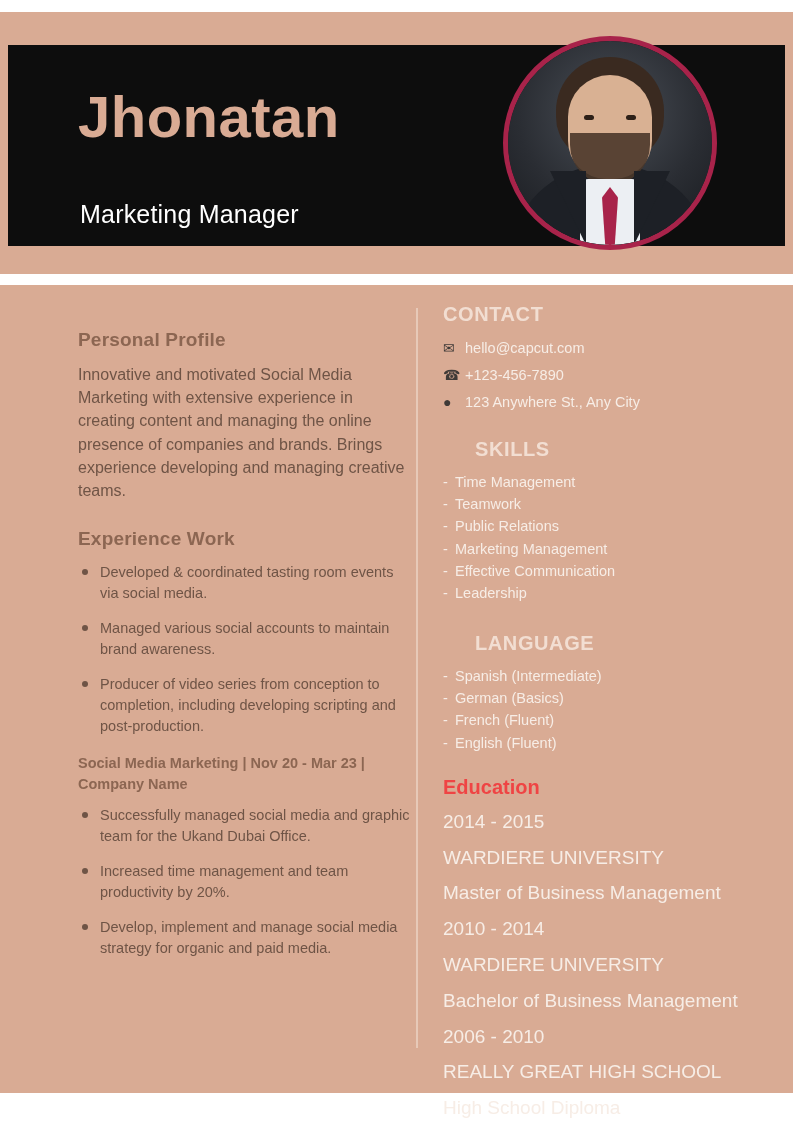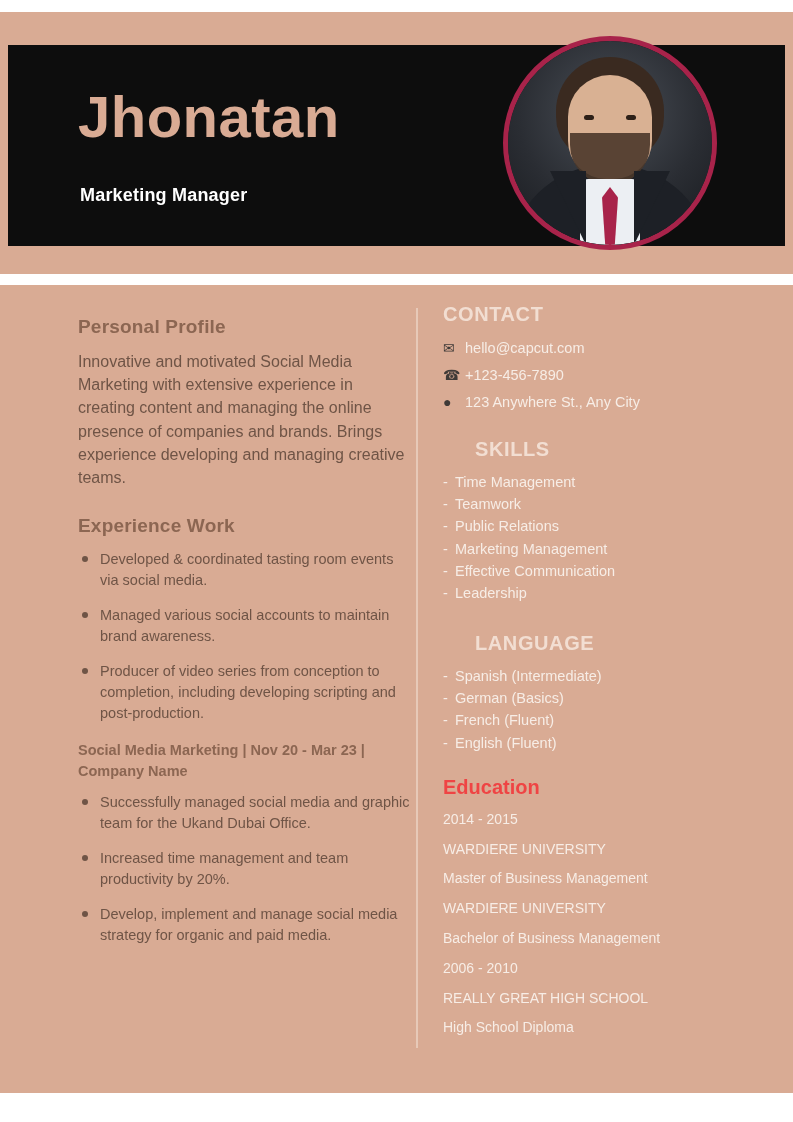--- a/index.html
+++ b/index.html
@@ -44,23 +44,23 @@
     top: 88px;
     font-size: 58px;
     font-weight: bold;
     letter-spacing: 0.5px;
     color: #d9ab94;
     line-height: 1;
   }
   .role {
     position: absolute;
     left: 80px;
-    top: 185px;
-    font-size: 18px;
-    font-weight: bold;
+    top: 200px;
+    font-size: 25px;
+    font-weight: normal;
     color: #ffffff;
     letter-spacing: 0.2px;
   }
 
   
   .photo-ring {
     position: absolute;
     left: 503px;
     top: 36px;
     width: 214px;
@@ -180,21 +180,21 @@
   .left-col {
     position: absolute;
     left: 78px;
     top: 312px;
     width: 334px;
   }
   .h-left {
     font-size: 19px;
     font-weight: bold;
     color: #8c6652;
-    margin: 4px 0 12px 0;
+    margin: 17px 0 12px 0;
     letter-spacing: 0.2px;
   }
   .h-left.spaced { margin-top: 26px; }
   .p-left {
     font-size: 16px;
     line-height: 1.45;
     color: #6f5446;
     margin: 0;
   }
   .job-title {
@@ -279,21 +279,21 @@
     padding-left: 12px;
     position: relative;
   }
   ul.plain li::before {
     content: "-";
     position: absolute;
     left: 0;
     top: 0;
   }
   .edu-line {
-    font-size: 14px;
+    font-size: 19px;
     color: #f7ede6;
     line-height: 1.2;
     margin-bottom: 13px;
   }
 </style>
 </head>
 <body>
 
 <div class="page">
 
@@ -372,20 +372,21 @@
       <li>Spanish (Intermediate)</li>
       <li>German (Basics)</li>
       <li>French (Fluent)</li>
       <li>English (Fluent)</li>
     </ul>
 
     <h2 class="h-edu">Education</h2>
     <div class="edu-line">2014 - 2015</div>
     <div class="edu-line">WARDIERE UNIVERSITY</div>
     <div class="edu-line">Master of Business Management</div>
+    <div class="edu-line">2010 - 2014</div>
     <div class="edu-line">WARDIERE UNIVERSITY</div>
     <div class="edu-line">Bachelor of Business Management</div>
     <div class="edu-line">2006 - 2010</div>
     <div class="edu-line">REALLY GREAT HIGH SCHOOL</div>
     <div class="edu-line">High School Diploma</div>
   </div>
 
 </div>
 
 </body></html>

